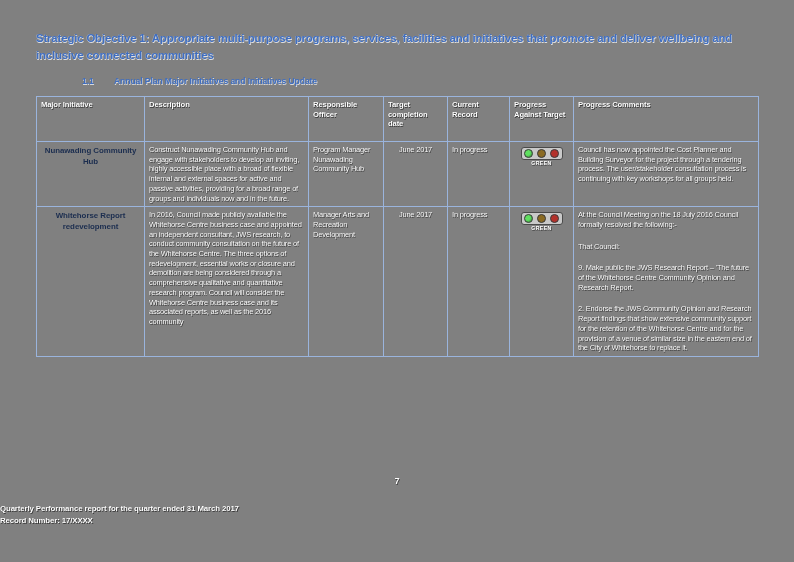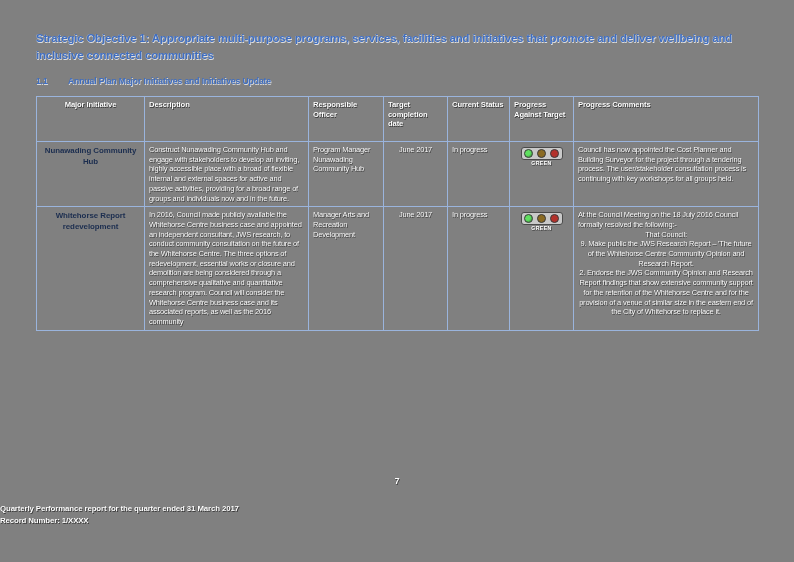--- a/index.html
+++ b/index.html
@@ -22,21 +22,21 @@
     text-shadow:0.6px 0.6px 0 rgba(255,255,255,.75), -0.4px -0.4px 0 rgba(255,255,255,.35);
   }
   .sub-title{
     margin-top:13px;
     color:#3f6ec1;
     font-size:8.6px;
     font-weight:bold;
     letter-spacing:-0.1px;
     text-shadow:0.6px 0.6px 0 rgba(255,255,255,.7);
   }
-  .sub-title .num{display:inline-block;width:32px;}
+  .sub-title .num{display:inline-block;width:32px;margin-left:46px;}
 
   table.report{
     position:absolute;left:36px;top:96px;
     width:722px;
     border-collapse:collapse;
     table-layout:fixed;
   }
   table.report td,table.report th{
     border:1px solid #9ab4dd;
     vertical-align:top;
@@ -47,30 +47,30 @@
     height:38px;
     color:#ffffff;
     font-size:7.6px;
     font-weight:bold;
     text-align:left;
     vertical-align:top;
     text-shadow:0.7px 0.7px 0 rgba(0,0,0,.55), -0.5px -0.5px 0 rgba(0,0,0,.3);
     letter-spacing:-0.1px;
     line-height:9.6px;
   }
-  thead th.left{text-align:center;}
+  thead th.left{text-align:left;}
   .cell-text{
     color:#ffffff;
     font-size:7.4px;
     line-height:9.7px;
     letter-spacing:-0.15px;
     text-shadow:0.7px 0.7px 0 rgba(0,0,0,.5), -0.5px -0.5px 0 rgba(0,0,0,.28);
   }
   .cell-text p{margin:0 0 0 0;}
-  .cell-text p + p{margin-top:0px;text-align:center;}
+  .cell-text p + p{margin-top:12px;}
 
   td.initiative{
     background:#27aae1;
     width:108px;
     text-align:center;
   }
   .initiative-label{
     color:#1b2d4f;
     font-weight:bold;
     font-size:7.9px;
@@ -145,21 +145,21 @@
         <col class="c-status">
         <col class="c-prog">
         <col class="c-comments">
     </colgroup>
     <thead>
       <tr>
         <th class="left">Major Initiative</th>
         <th>Description</th>
         <th>Responsible Officer</th>
         <th>Target completion date</th>
-        <th>Current Status</th>
+        <th>Current Record</th>
         <th>Progress Against Target</th>
         <th>Progress Comments</th>
       </tr>
     </thead>
     <tbody>
       <tr>
         <td class="initiative">
           <div class="initiative-label">Nunawading Community Hub</div>
         </td>
         <td>
@@ -220,16 +220,16 @@
           </div>
         </td>
       </tr>
     </tbody>
   </table>
 
   <div class="page-number">7</div>
 
   <div class="footer">
     <div>Quarterly Performance report for the quarter ended 31 March 2017</div>
-    <div>Record Number: 1/XXXX</div>
+    <div>Record Number: 17/XXXX</div>
   </div>
 
 </div>
 
 </body></html>

